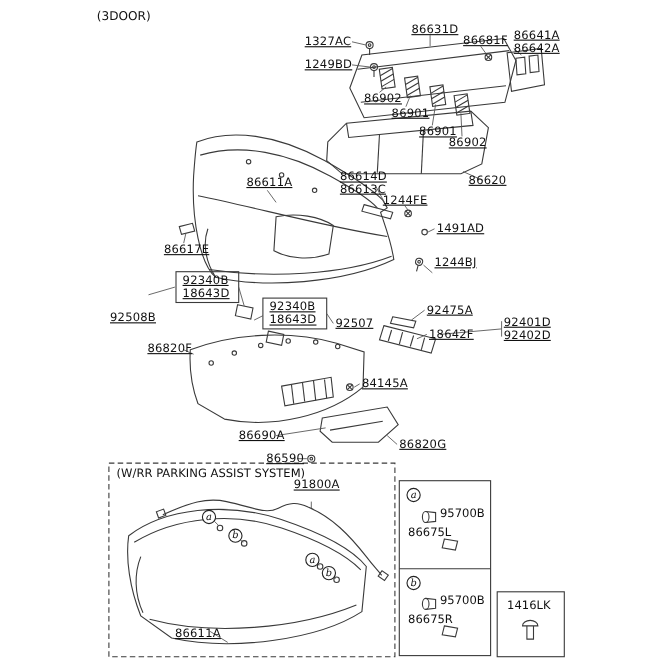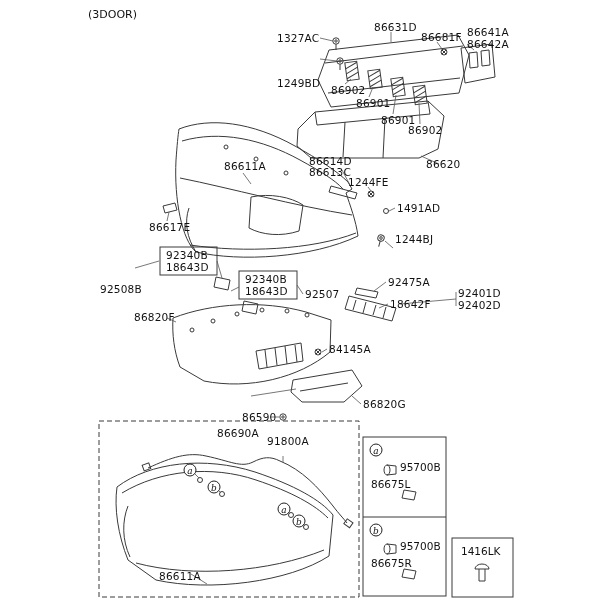--- a/index.html
+++ b/index.html
@@ -2,21 +2,21 @@
 <html><head>
 <meta charset="utf-8">
 <style>
   * { margin:0; padding:0; box-sizing:border-box; }
   html,body { background:#ffffff; }
   body { font-family:"DejaVu Sans","Liberation Sans",sans-serif; color:#111; }
   #stage { position:relative; width:584px; height:600px; background:#fff; overflow:hidden; }
   #art { position:absolute; left:0; top:0; }
   .part-label {
     position:absolute; font-size:10.5px; line-height:11px;
-    color:#111; white-space:nowrap; letter-spacing:.2px;
+    color:#111; white-space:nowrap; letter-spacing:.2px;text-decoration:underline;
   }
   .diagram-title { position:absolute; left:88px; top:8px; font-size:11px; }
   .pkg-title { position:absolute; left:106px; top:425px; font-size:10.5px; white-space:nowrap; }
   .legend-label { position:absolute; font-size:10.5px; line-height:11px; white-space:nowrap; }
   .circle-marker {
     position:absolute; width:13px; height:13px; border:1px solid #222; border-radius:50%;
     background:#fff; transform:translate(-50%,-50%);
     font:italic 9px "DejaVu Serif","Liberation Serif",serif;
     display:flex; align-items:center; justify-content:center;
   }
@@ -188,24 +188,25 @@
       <line x1="283" y1="456" x2="283" y2="462"></line>
       <line x1="191" y1="574" x2="207" y2="584"></line>
       <line x1="195" y1="474" x2="199" y2="478"></line>
       <line x1="219" y1="491" x2="221" y2="493"></line>
       <line x1="288" y1="512" x2="290" y2="514"></line>
       <line x1="303" y1="524" x2="305" y2="526"></line>
     </g>
   </svg>
 
   <div class="diagram-title">(3DOOR)</div>
+  <div class="pkg-title">(W/RR PARKING ASSIST SYSTEM)</div>
 
   <div>
       <div class="part-label" style="left: 277px; top: 33px;">1327AC</div>
-      <div class="part-label" style="left: 277px; top: 54px; margin-top: 24px;">1249BD</div>
+      <div class="part-label" style="left: 277px; top: 54px;">1249BD</div>
       <div class="part-label" style="left: 374px; top: 22px;">86631D</div>
       <div class="part-label" style="left: 421px; top: 32px;">86681F</div>
       <div class="part-label" style="left: 467px; top: 27px;">86641A</div>
       <div class="part-label" style="left: 467px; top: 39px;">86642A</div>
       <div class="part-label" style="left: 331px; top: 85px;">86902</div>
       <div class="part-label" style="left: 356px; top: 98px;">86901</div>
       <div class="part-label" style="left: 381px; top: 115px;">86901</div>
       <div class="part-label" style="left: 408px; top: 125px;">86902</div>
       <div class="part-label" style="left: 426px; top: 159px;">86620</div>
       <div class="part-label" style="left: 224px; top: 161px;">86611A</div>
@@ -220,21 +221,21 @@
       <div class="part-label" style="left: 166px; top: 262px;">18643D</div>
       <div class="part-label" style="left: 245px; top: 274px;">92340B</div>
       <div class="part-label" style="left: 245px; top: 286px;">18643D</div>
       <div class="part-label" style="left: 305px; top: 289px;">92507</div>
       <div class="part-label" style="left: 388px; top: 277px;">92475A</div>
       <div class="part-label" style="left: 458px; top: 288px;">92401D</div>
       <div class="part-label" style="left: 458px; top: 300px; text-align: center;">92402D</div>
       <div class="part-label" style="left: 390px; top: 299px;">18642F</div>
       <div class="part-label" style="left: 134px; top: 312px;">86820F</div>
       <div class="part-label" style="left: 329px; top: 344px;">84145A</div>
-      <div class="part-label" style="left: 217px; top: 391px; margin-top: 37px;">86690A</div>
+      <div class="part-label" style="left: 217px; top: 391px;">86690A</div>
       <div class="part-label" style="left: 363px; top: 399px;">86820G</div>
       <div class="part-label" style="left: 242px; top: 412px;">86590</div>
       <div class="part-label" style="left: 267px; top: 436px;">91800A</div>
       <div class="part-label" style="left: 159px; top: 571px;">86611A</div>
       <div class="circle-marker" style="left: 190px; top: 470px;">a</div>
       <div class="circle-marker" style="left: 214px; top: 487px;">b</div>
       <div class="circle-marker" style="left: 284px; top: 509px;">a</div>
       <div class="circle-marker" style="left: 299px; top: 521px;">b</div>
     </div>
 

